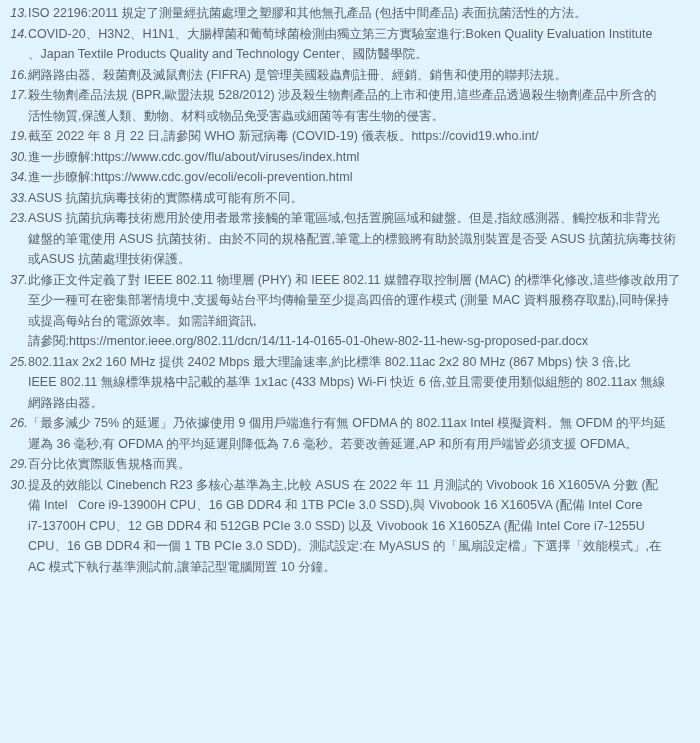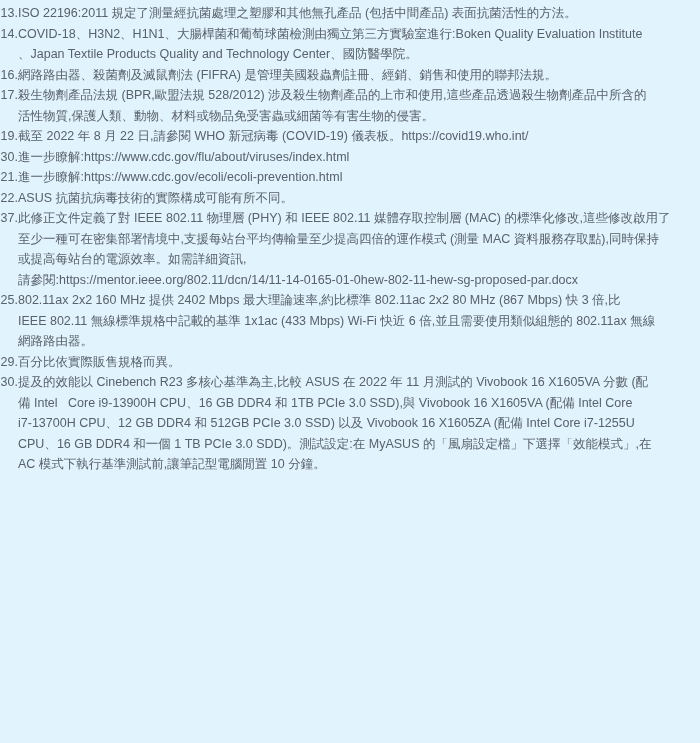--- a/index.html
+++ b/index.html
@@ -18,22 +18,24 @@
     padding: 3px 4px 0 0;
   }
   .footnote-item {
     display: flex;
     align-items: flex-start;
     font-size: 12.5px;
     line-height: 20.5px;
   }
   .footnote-num {
     flex: 0 0 18px;
+    margin-left: 10px;
     white-space: nowrap;
-    text-align: right;
+    text-align: center;
+    font-style: italic;
   }
   .footnote-text {
     flex: 1 1 auto;
     white-space: pre-wrap;
     word-break: keep-all;
     overflow-wrap: normal;
     max-width: 668px;
   }
 </style>
 </head>
@@ -41,21 +43,21 @@
 
 <div class="footnotes">
 
   <div class="footnote-item">
     <span class="footnote-num">13.</span>
     <div class="footnote-text">ISO 22196:2011 規定了測量經抗菌處理之塑膠和其他無孔產品 (包括中間產品) 表面抗菌活性的方法。</div>
   </div>
 
   <div class="footnote-item">
     <span class="footnote-num">14.</span>
-    <div class="footnote-text">COVID-18、H3N2、H1N1、大腸桿菌和葡萄球菌檢測由獨立第三方實驗室進行:Boken Quality Evaluation Institute
+    <div class="footnote-text">COVID-20、H3N2、H1N1、大腸桿菌和葡萄球菌檢測由獨立第三方實驗室進行:Boken Quality Evaluation Institute
 、Japan Textile Products Quality and Technology Center、國防醫學院。</div>
   </div>
 
 
   <div class="footnote-item">
     <span class="footnote-num">16.</span>
     <div class="footnote-text">網路路由器、殺菌劑及滅鼠劑法 (FIFRA) 是管理美國殺蟲劑註冊、經銷、銷售和使用的聯邦法規。</div>
   </div>
 
   <div class="footnote-item">
@@ -69,45 +71,56 @@
     <span class="footnote-num">19.</span>
     <div class="footnote-text">截至 2022 年 8 月 22 日,請參閱 WHO 新冠病毒 (COVID-19) 儀表板。https://covid19.who.int/</div>
   </div>
 
   <div class="footnote-item">
     <span class="footnote-num">30.</span>
     <div class="footnote-text">進一步瞭解:https://www.cdc.gov/flu/about/viruses/index.html</div>
   </div>
 
   <div class="footnote-item">
-    <span class="footnote-num">21.</span>
+    <span class="footnote-num">34.</span>
     <div class="footnote-text">進一步瞭解:https://www.cdc.gov/ecoli/ecoli-prevention.html</div>
   </div>
 
   <div class="footnote-item">
-    <span class="footnote-num">22.</span>
+    <span class="footnote-num">33.</span>
     <div class="footnote-text">ASUS 抗菌抗病毒技術的實際構成可能有所不同。</div>
   </div>
 
+  <div class="footnote-item">
+    <span class="footnote-num">23.</span>
+    <div class="footnote-text">ASUS 抗菌抗病毒技術應用於使用者最常接觸的筆電區域,包括置腕區域和鍵盤。但是,指紋感測器、觸控板和非背光
+鍵盤的筆電使用 ASUS 抗菌技術。由於不同的規格配置,筆電上的標籤將有助於識別裝置是否受 ASUS 抗菌抗病毒技術
+或ASUS 抗菌處理技術保護。</div>
+  </div>
 
   <div class="footnote-item">
     <span class="footnote-num">37.</span>
     <div class="footnote-text">此修正文件定義了對 IEEE 802.11 物理層 (PHY) 和 IEEE 802.11 媒體存取控制層 (MAC) 的標準化修改,這些修改啟用了
 至少一種可在密集部署情境中,支援每站台平均傳輸量至少提高四倍的運作模式 (測量 MAC 資料服務存取點),同時保持
 或提高每站台的電源效率。如需詳細資訊,
 請參閱:https://mentor.ieee.org/802.11/dcn/14/11-14-0165-01-0hew-802-11-hew-sg-proposed-par.docx</div>
   </div>
 
   <div class="footnote-item">
     <span class="footnote-num">25.</span>
     <div class="footnote-text">802.11ax 2x2 160 MHz 提供 2402 Mbps 最大理論速率,約比標準 802.11ac 2x2 80 MHz (867 Mbps) 快 3 倍,比
 IEEE 802.11 無線標準規格中記載的基準 1x1ac (433 Mbps) Wi-Fi 快近 6 倍,並且需要使用類似組態的 802.11ax 無線
 網路路由器。</div>
   </div>
 
+  <div class="footnote-item">
+    <span class="footnote-num">26.</span>
+    <div class="footnote-text">「最多減少 75% 的延遲」乃依據使用 9 個用戶端進行有無 OFDMA 的 802.11ax Intel 模擬資料。無 OFDM 的平均延
+遲為 36 毫秒,有 OFDMA 的平均延遲則降低為 7.6 毫秒。若要改善延遲,AP 和所有用戶端皆必須支援 OFDMA。</div>
+  </div>
 
 
 
   <div class="footnote-item">
     <span class="footnote-num">29.</span>
     <div class="footnote-text">百分比依實際販售規格而異。</div>
   </div>
 
   <div class="footnote-item">
     <span class="footnote-num">30.</span>

